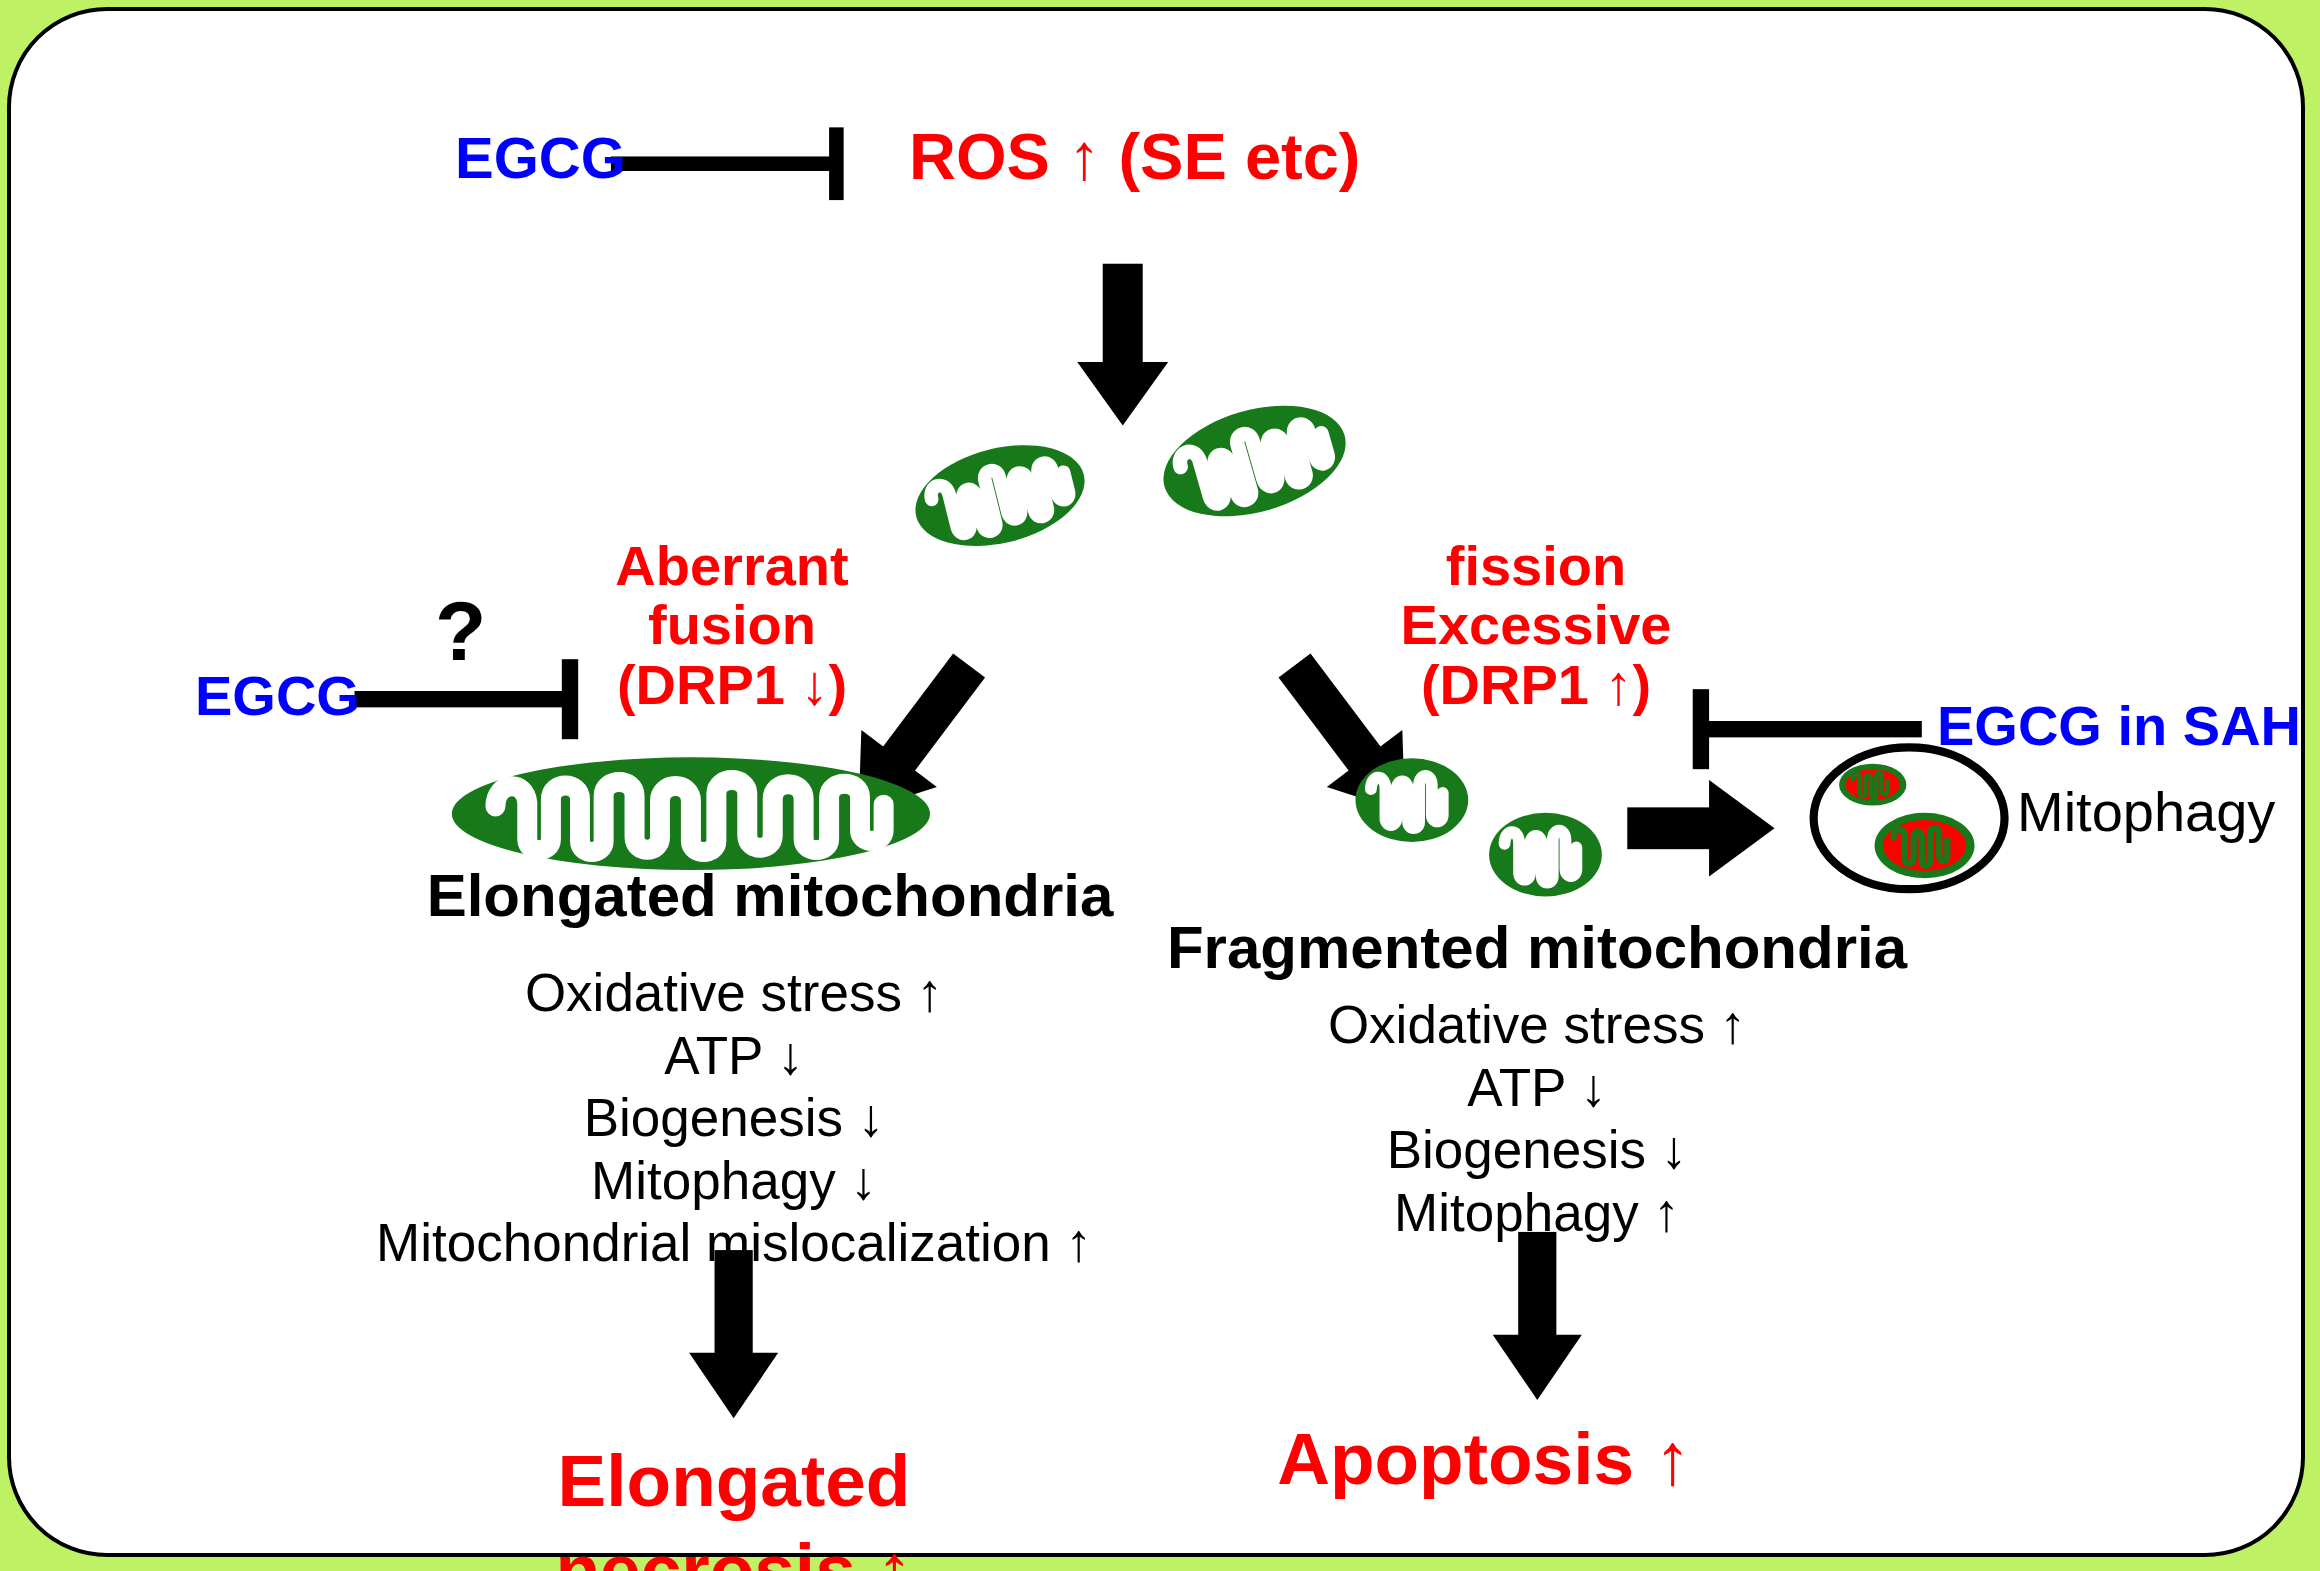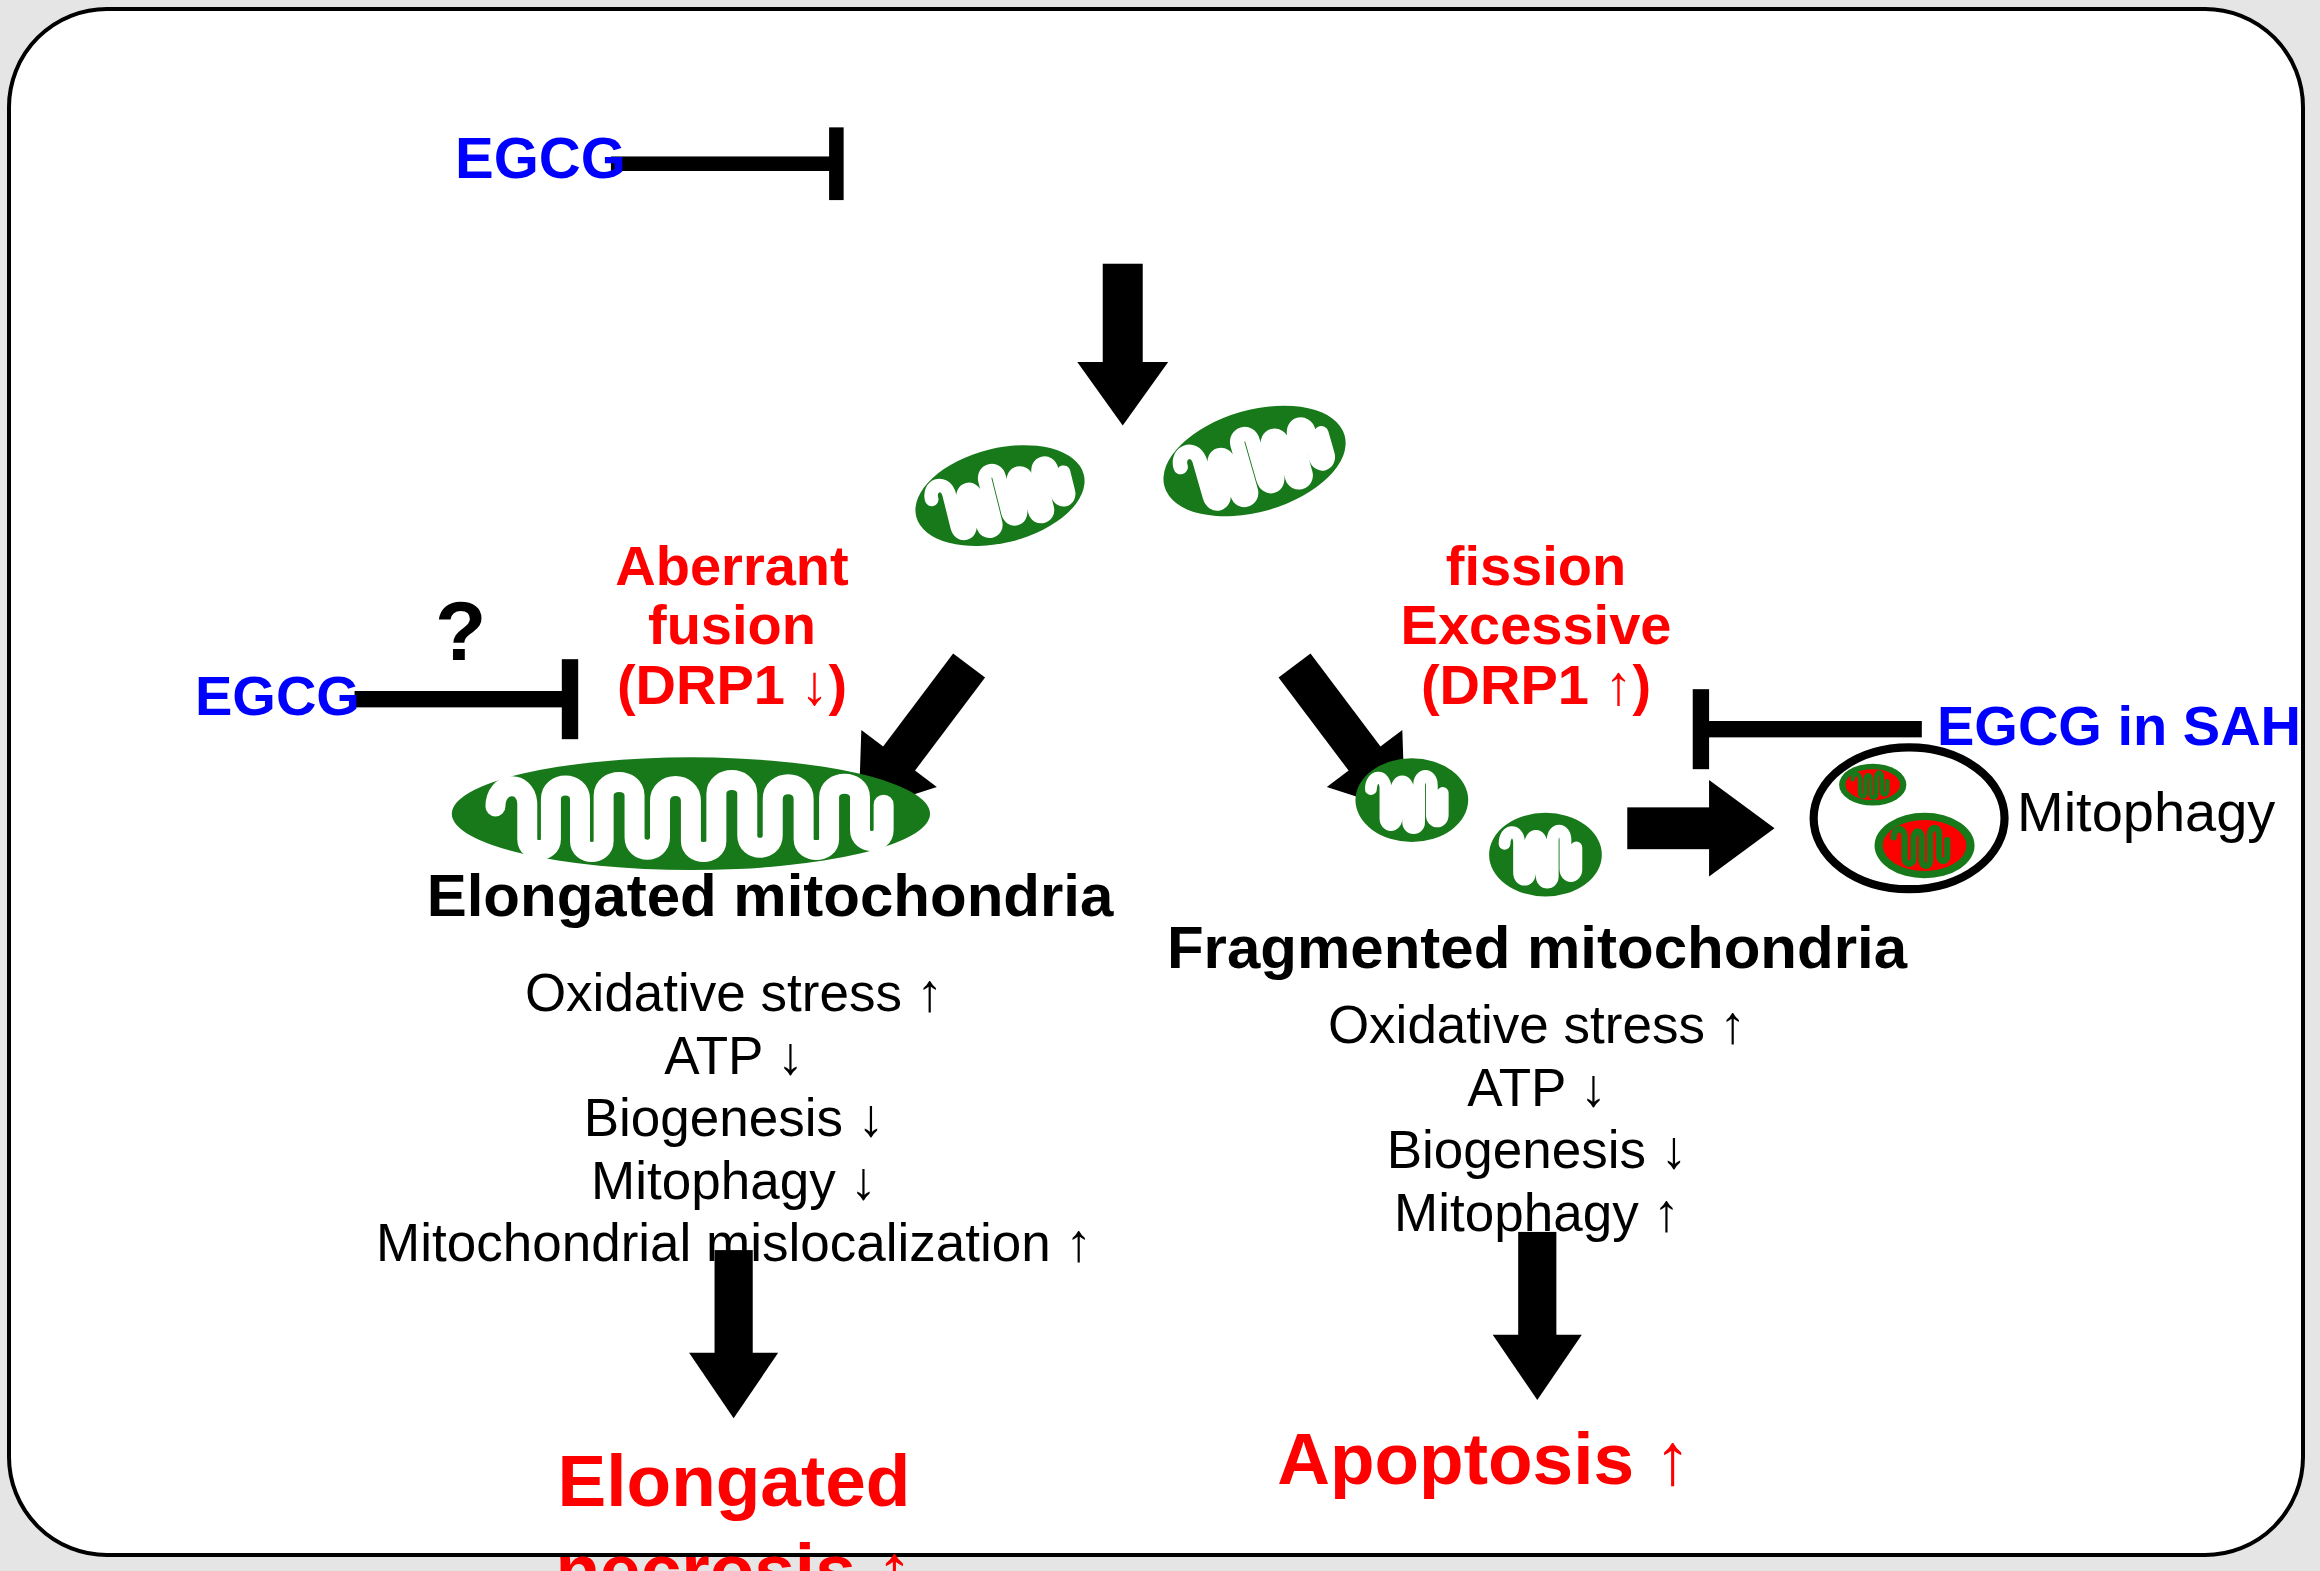--- a/index.html
+++ b/index.html
@@ -11,21 +11,21 @@
     width: 2320px;
     height: 1572px;
     font-family: "Liberation Sans", sans-serif;
     overflow: hidden;
   }
 
   #canvas {
     position: relative;
     width: 2320px;
     height: 1572px;
-    background: #e5e5e5;
+    background: #bef264;
   }
 
   
   #frame {
     position: absolute;
     left: 7.3px;
     top: 7.3px;
     width: 2298px;
     height: 1550px;
     border: 4.5px solid #000000;
@@ -189,20 +189,21 @@
     </g>
     <g>
       <rect x="1670" y="1355" width="42" height="128" fill="#000000"></rect>
       <polygon points="1642,1468 1740,1468 1691,1540" fill="#000000"></polygon>
     </g>
 
   </svg>
 
   <div class="t blue bold" style="left:455px; top:129px; font-size:58px;">EGCG</div>
 
+  <div class="t red bold" style="left:909px; top:124px; font-size:65px;">ROS ↑ (SE etc)</div>
 
   <div class="t blue bold" style="left:195px; top:668px; font-size:56px;">EGCG</div>
 
   <div class="t black bold" style="left:435px; top:589px; font-size:84px;">?</div>
 
   <div class="stack red bold" style="left:732px; top:536px; font-size:56px;">
     <div>Aberrant</div>
     <div>fusion</div>
     <div>(DRP1 ↓)</div>
   </div>

